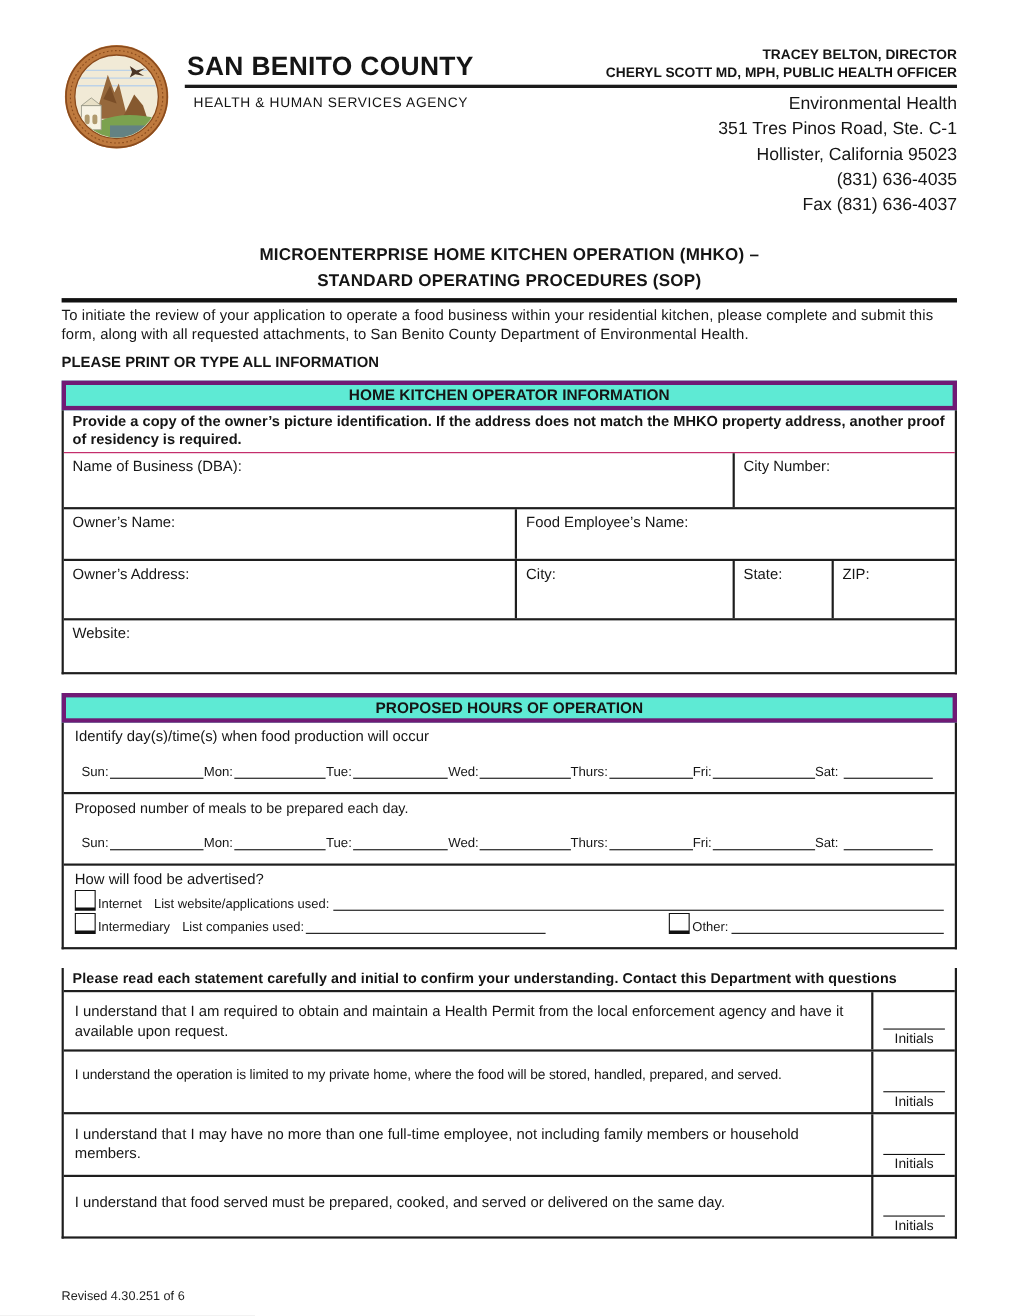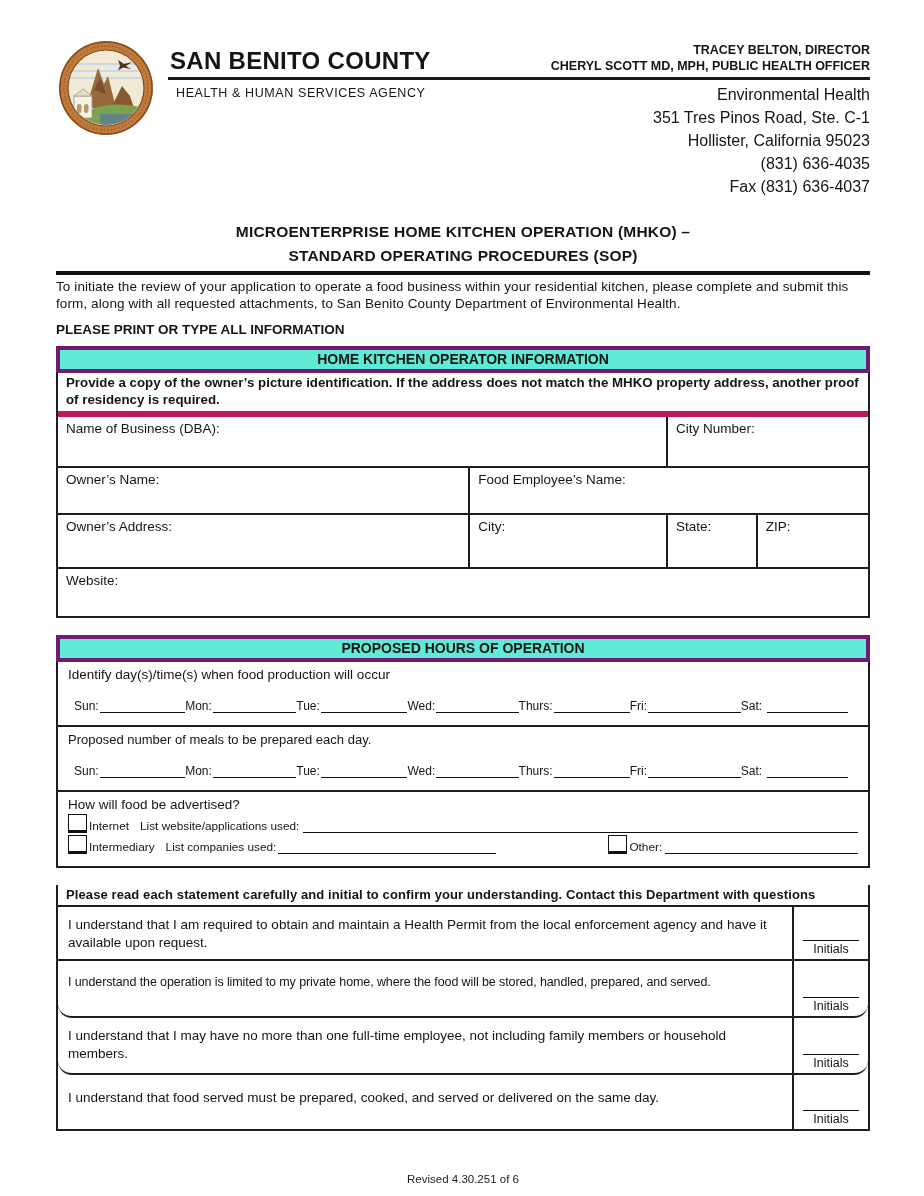--- a/index.html
+++ b/index.html
@@ -32,21 +32,21 @@
 
   
   .section { margin-top:9px; }
   .sec-bar {
     background:#5eead4; border:4px solid #701a75;
     text-align:center; font-weight:bold; font-size:14px; padding:1px 0 2px;
   }
   .sec-body { border:2px solid #1e1e1e; border-top:none; }
 
   
-  .op-note { font-weight:bold; font-size:13.3px; line-height:1.28; padding:1px 8px 3px; border-bottom:6px solid #be185d; }
+  .op-note { font-weight:bold; font-size:13.3px; line-height:1.28; padding:1px 8px 3px; border-bottom:1px solid #be185d; }
   .trow { display:flex; border-bottom:2px solid #1e1e1e; }
   .trow:last-child { border-bottom:none; }
   .tcell { padding:4px 8px; font-size:13.5px; border-right:2px solid #1e1e1e; }
   .tcell:last-child { border-right:none; }
   .w-dba { width:75.3%; } .w-phone { flex:1; }
   .w-half { width:50.9%; } .w-rest { flex:1; }
   .w-city { width:24.4%; } .w-state { width:11.1%; } .w-zip { flex:1; }
   .h50 { height:49px; } .h46 { height:45px; } .h53 { height:52px; } .h48 { height:47px; }
 
   
@@ -73,24 +73,24 @@
 
   
   .req-note { font-weight:bold; font-size:13px; padding:2px 8px 3px; border-bottom:2px solid #1e1e1e; letter-spacing:.1px; }
   .req-row { display:flex; border-bottom:2px solid #1e1e1e; }
   .req-row:last-child { border-bottom:none; }
   .req-text { flex:1; padding:9px 10px 6px; font-size:13.5px; line-height:1.35; }
   .req-text.condensed { font-size:12.5px; letter-spacing:-.1px; padding-top:13px; }
   .req-init { width:76px; flex:none; border-left:2px solid #1e1e1e; display:flex; flex-direction:column; justify-content:flex-end; align-items:center; padding-bottom:3px; }
   .init-line { width:56px; border-bottom:1.6px solid #111; height:3px; margin-bottom:1px; }
   .init-label { font-size:12.5px; }
-  .rh54 { min-height:54px; } .rh57 { min-height:57px;border-radius:14px; }
-
-  
-  .footer { position:absolute; left:56px; width:814px; bottom:11px; display:flex; justify-content:center; font-size:11.5px; color:#222; }
+  .rh54 { min-height:54px; } .rh57 { min-height:57px; }
+
+  
+  .footer { position:absolute; left:56px; width:814px; bottom:11px; display:flex; justify-content:flex-start; font-size:11.5px; color:#222; }
 </style>
 </head>
 <body>
 
 <div class="page">
   <div class="content">
 
     <div class="header">
       <div class="seal">
         <svg viewBox="0 0 100 100" width="100" height="100">

